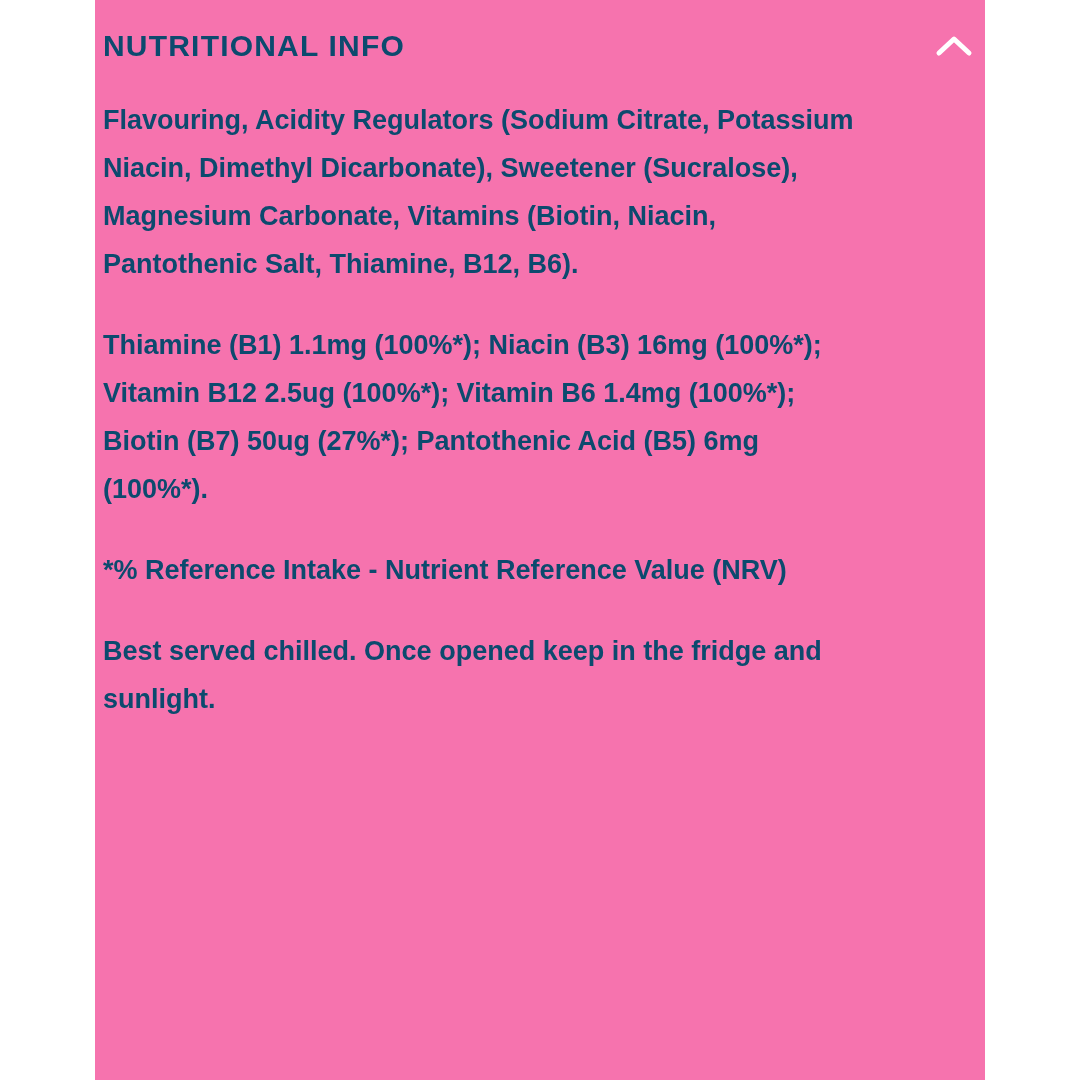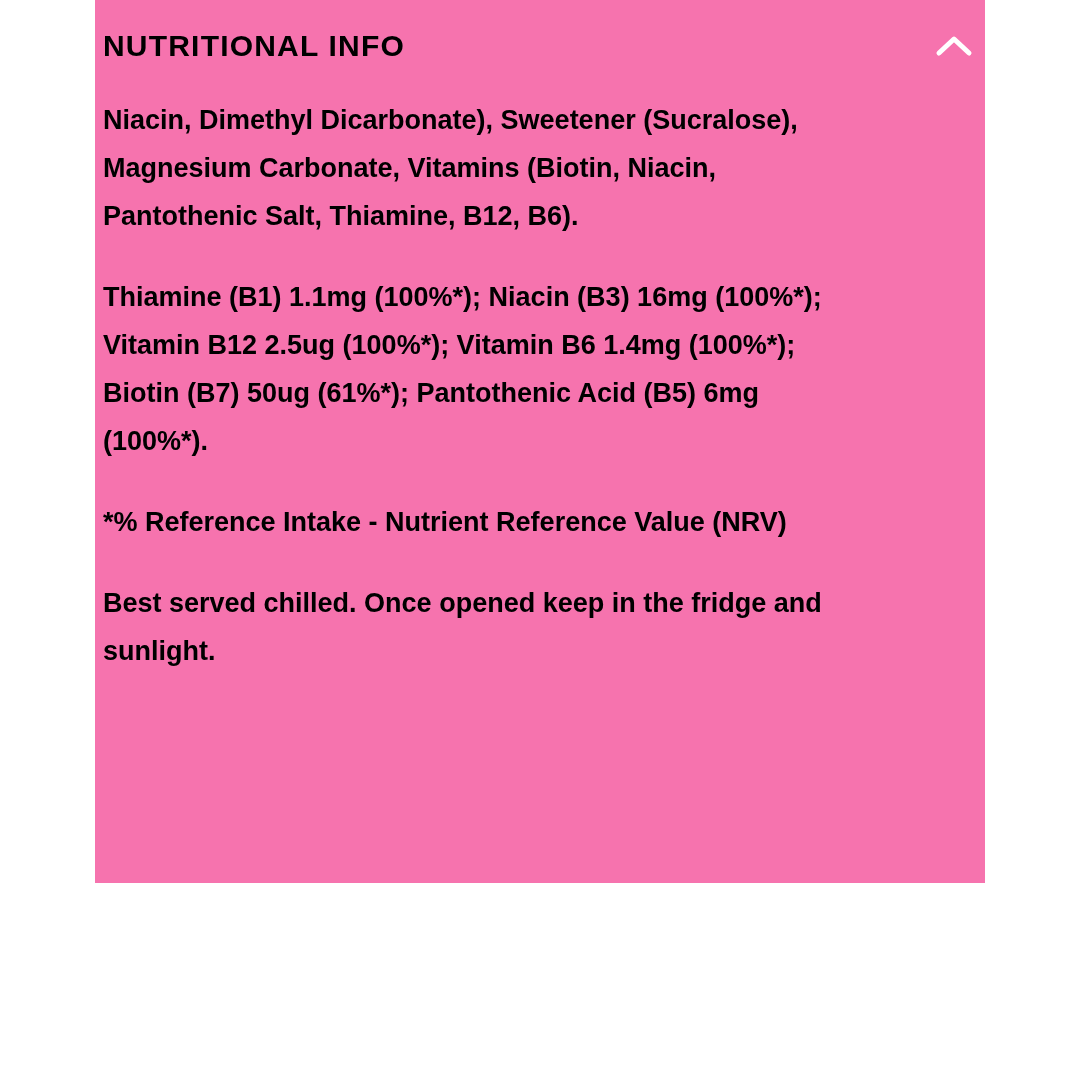--- a/index.html
+++ b/index.html
@@ -9,23 +9,23 @@
     height: 1080px;
     background: #ffffff;
     font-family: "Liberation Sans", sans-serif;
     overflow: hidden;
   }
   .panel {
     position: absolute;
     left: 95px;
     top: 0;
     width: 890px;
-    height: 883px;
+    height: 1080px;
     background: #F673AE;
-    color: #000000;
+    color: #0c4a6e;
     box-sizing: border-box;
     padding: 0 8px;
     overflow: hidden;
   }
   .header-row {
     display: flex;
     align-items: center;
     justify-content: space-between;
     padding-top: 28px;
     cursor: pointer;
@@ -80,30 +80,31 @@
         <svg width="38" height="24" viewBox="0 0 38 24" aria-hidden="true">
           <polyline points="4,19 19,5 34,19" fill="none" stroke="#ffffff" stroke-width="5" stroke-linecap="round" stroke-linejoin="round"></polyline>
         </svg>
       </span>
     </button>
   </div>
 
   <div class="body-text">
 
     <div class="para">
+      <div class="line">Flavouring, Acidity Regulators (Sodium Citrate, Potassium</div>
       <div class="line">Niacin, Dimethyl Dicarbonate), Sweetener (Sucralose),</div>
       <div class="line">Magnesium Carbonate, Vitamins (Biotin, Niacin,</div>
       <div class="line">Pantothenic Salt, Thiamine, B12, B6).</div>
     </div>
 
 
     <div class="para">
       <div class="line">Thiamine (B1) 1.1mg (100%*); Niacin (B3) 16mg (100%*);</div>
       <div class="line">Vitamin B12 2.5ug (100%*); Vitamin B6 1.4mg (100%*);</div>
-      <div class="line">Biotin (B7) 50ug (61%*); Pantothenic Acid (B5) 6mg</div>
+      <div class="line">Biotin (B7) 50ug (27%*); Pantothenic Acid (B5) 6mg</div>
       <div class="line">(100%*).</div>
     </div>
 
     <div class="para">
       <div class="line">*% Reference Intake - Nutrient Reference Value (NRV)</div>
     </div>
 
     <div class="para">
       <div class="line">Best served chilled. Once opened keep in the fridge and</div>
       <div class="line">sunlight.</div>

